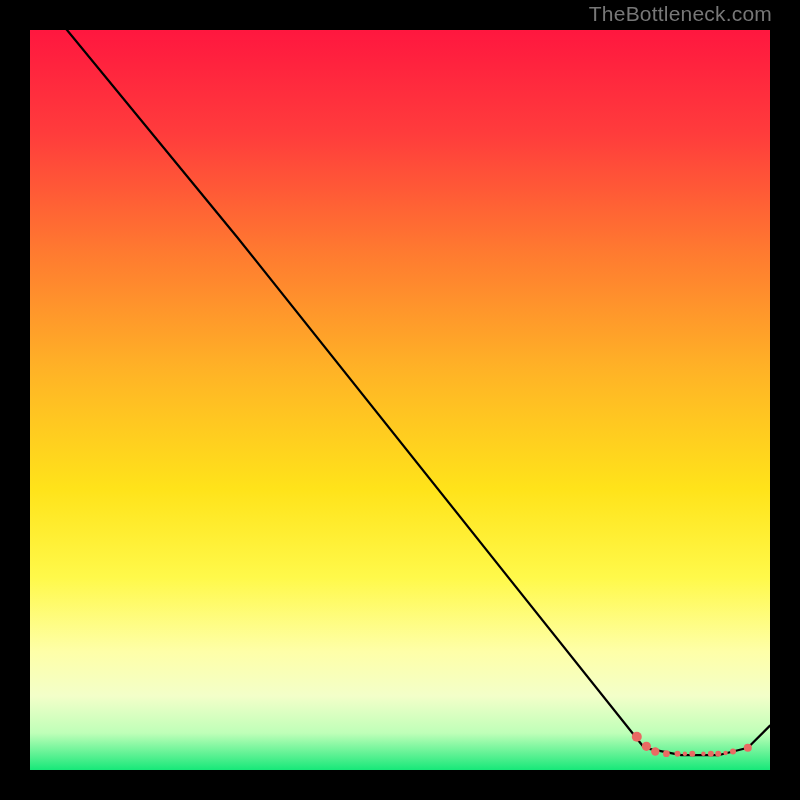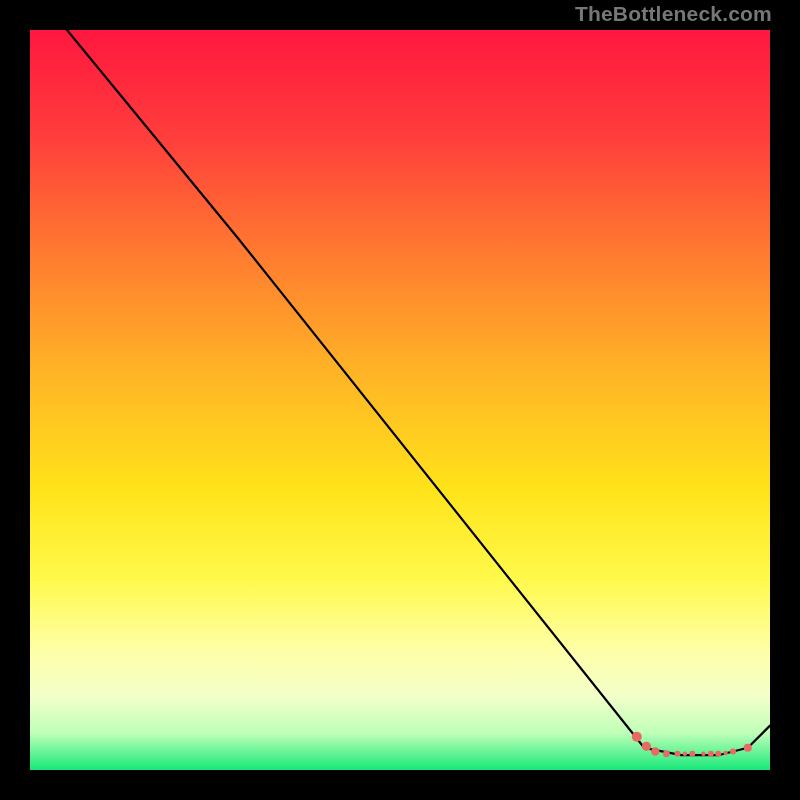--- a/index.html
+++ b/index.html
@@ -17,21 +17,21 @@
     height: 800px;
     background: #000;
   }
   .watermark {
     position: absolute;
     top: 2px;
     right: 28px;
     color: #777;
     font-size: 21px;
     letter-spacing: 0.2px;
-    font-weight: 700;
+    font-weight: 400;
     margin-left: 23px;
   }
   .plot {
     position: absolute;
     left: 30px;
     top: 30px;
     width: 740px;
     height: 740px;
   }
   svg {

